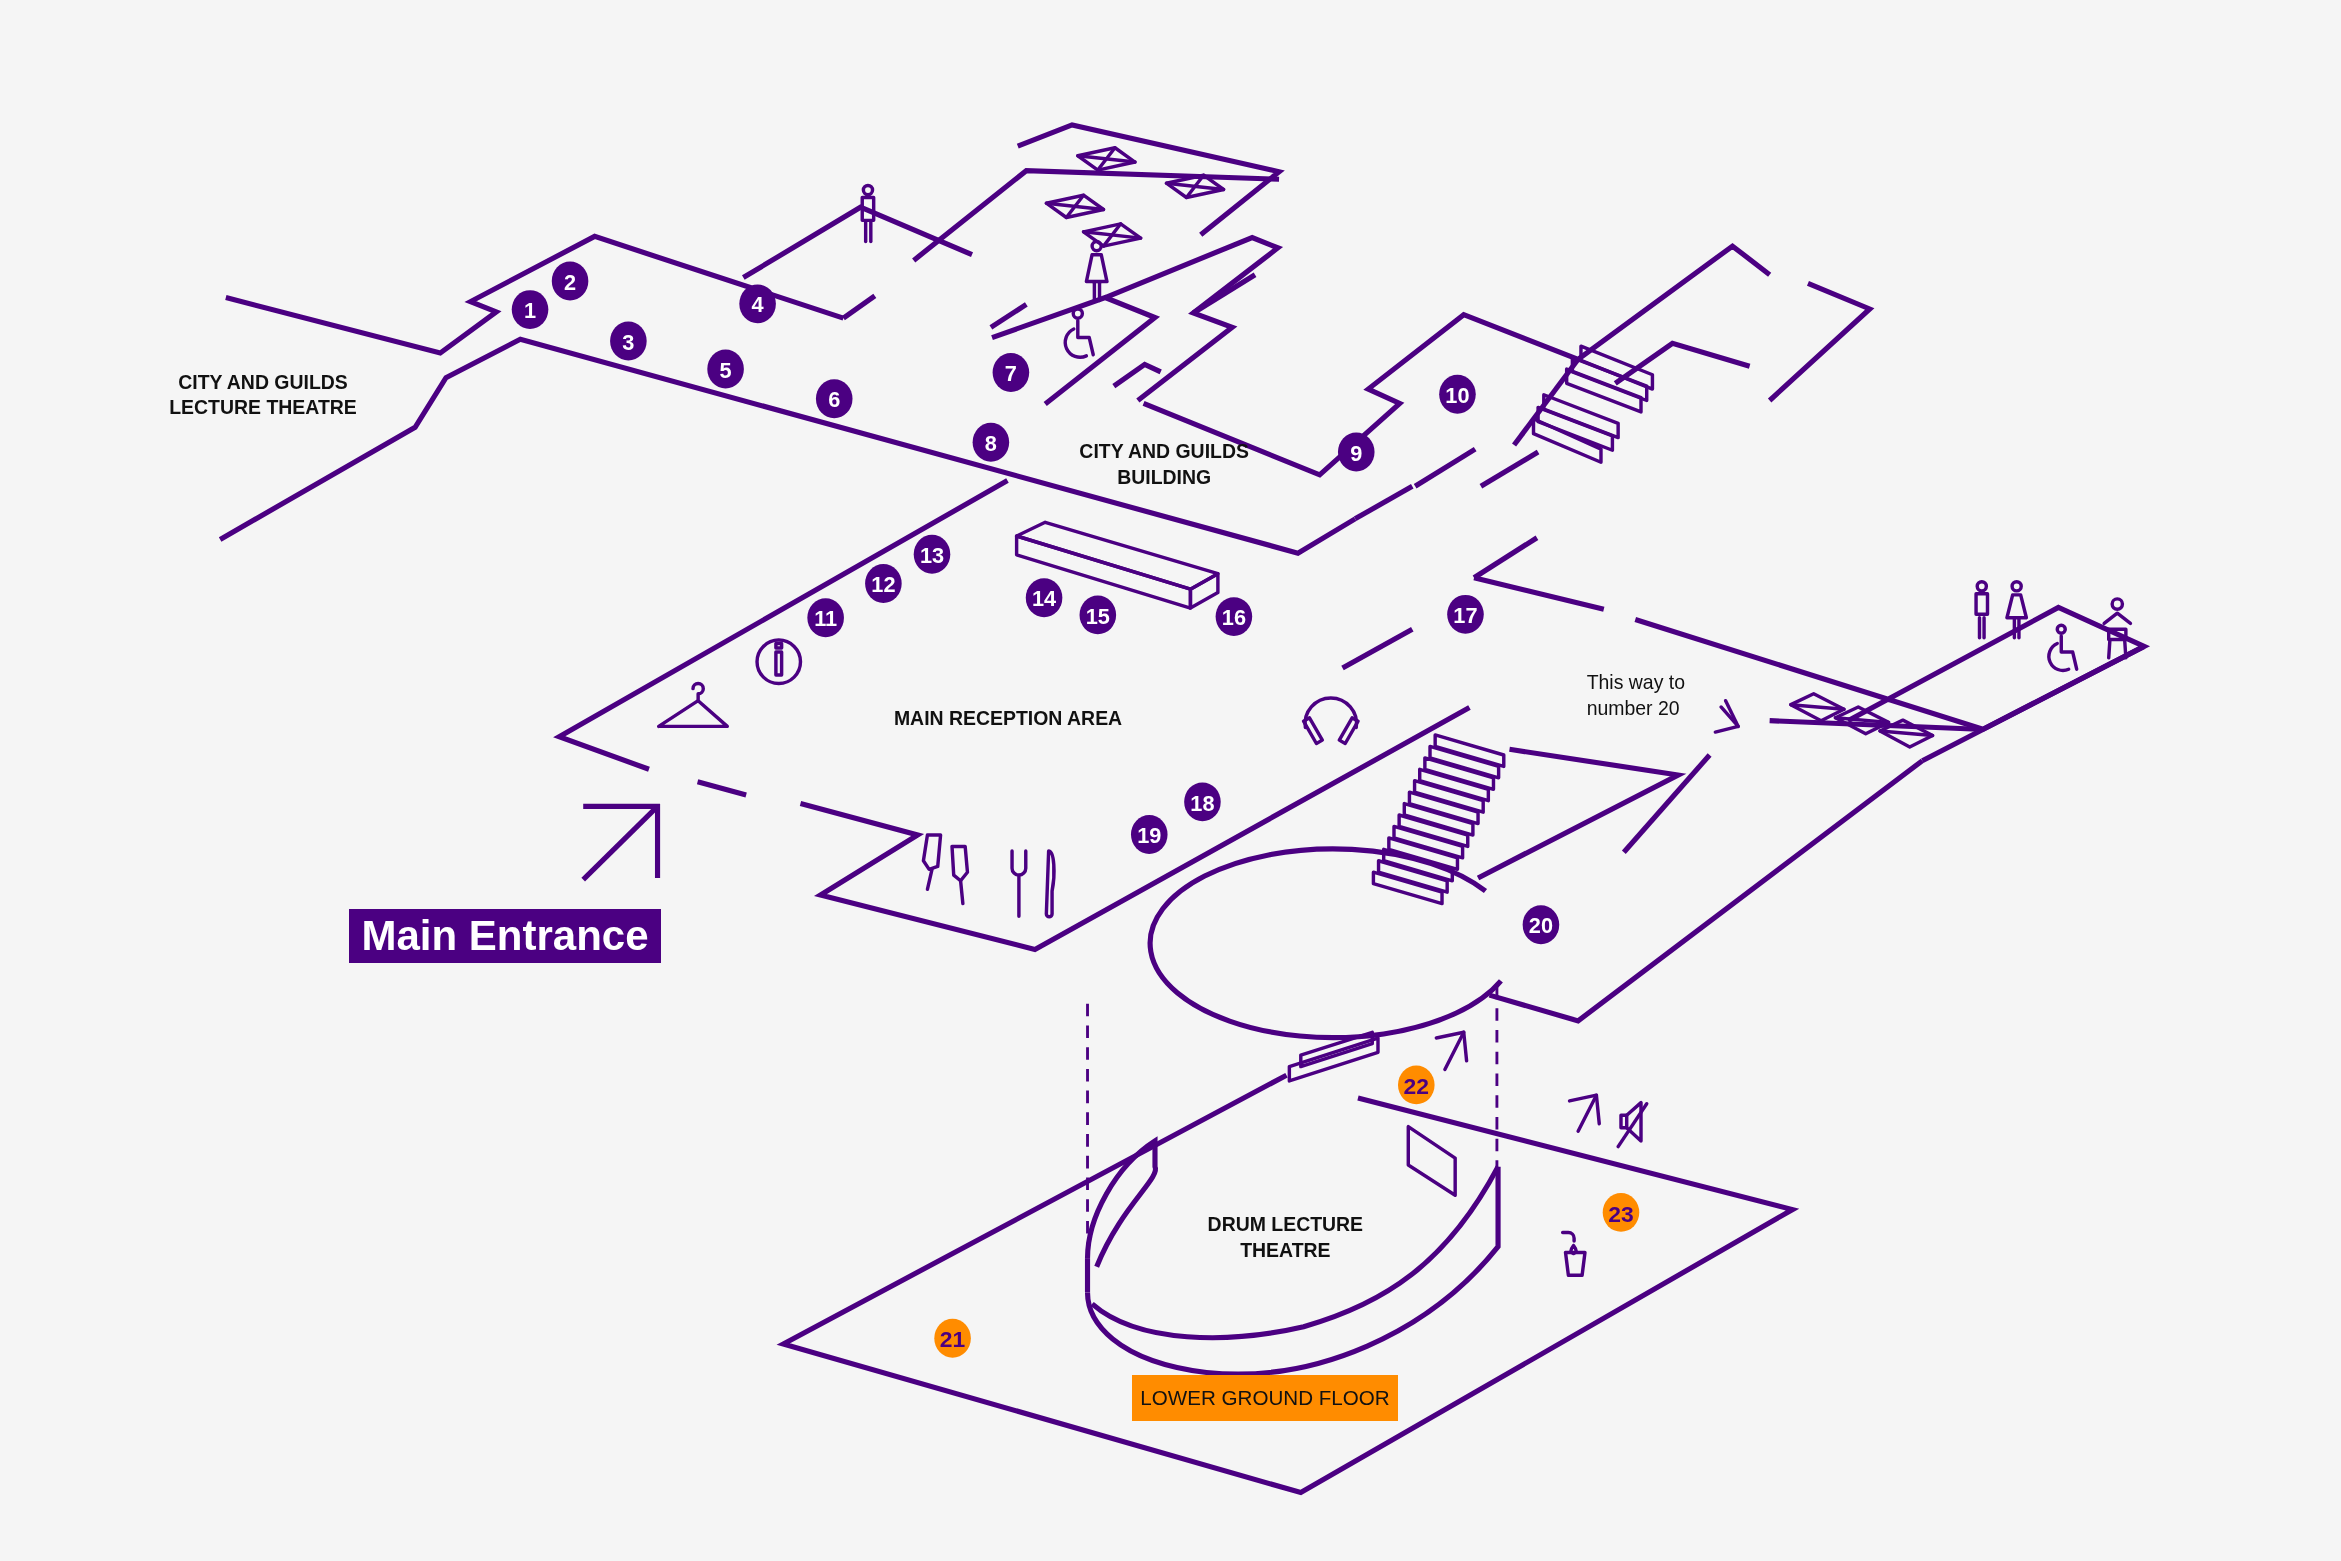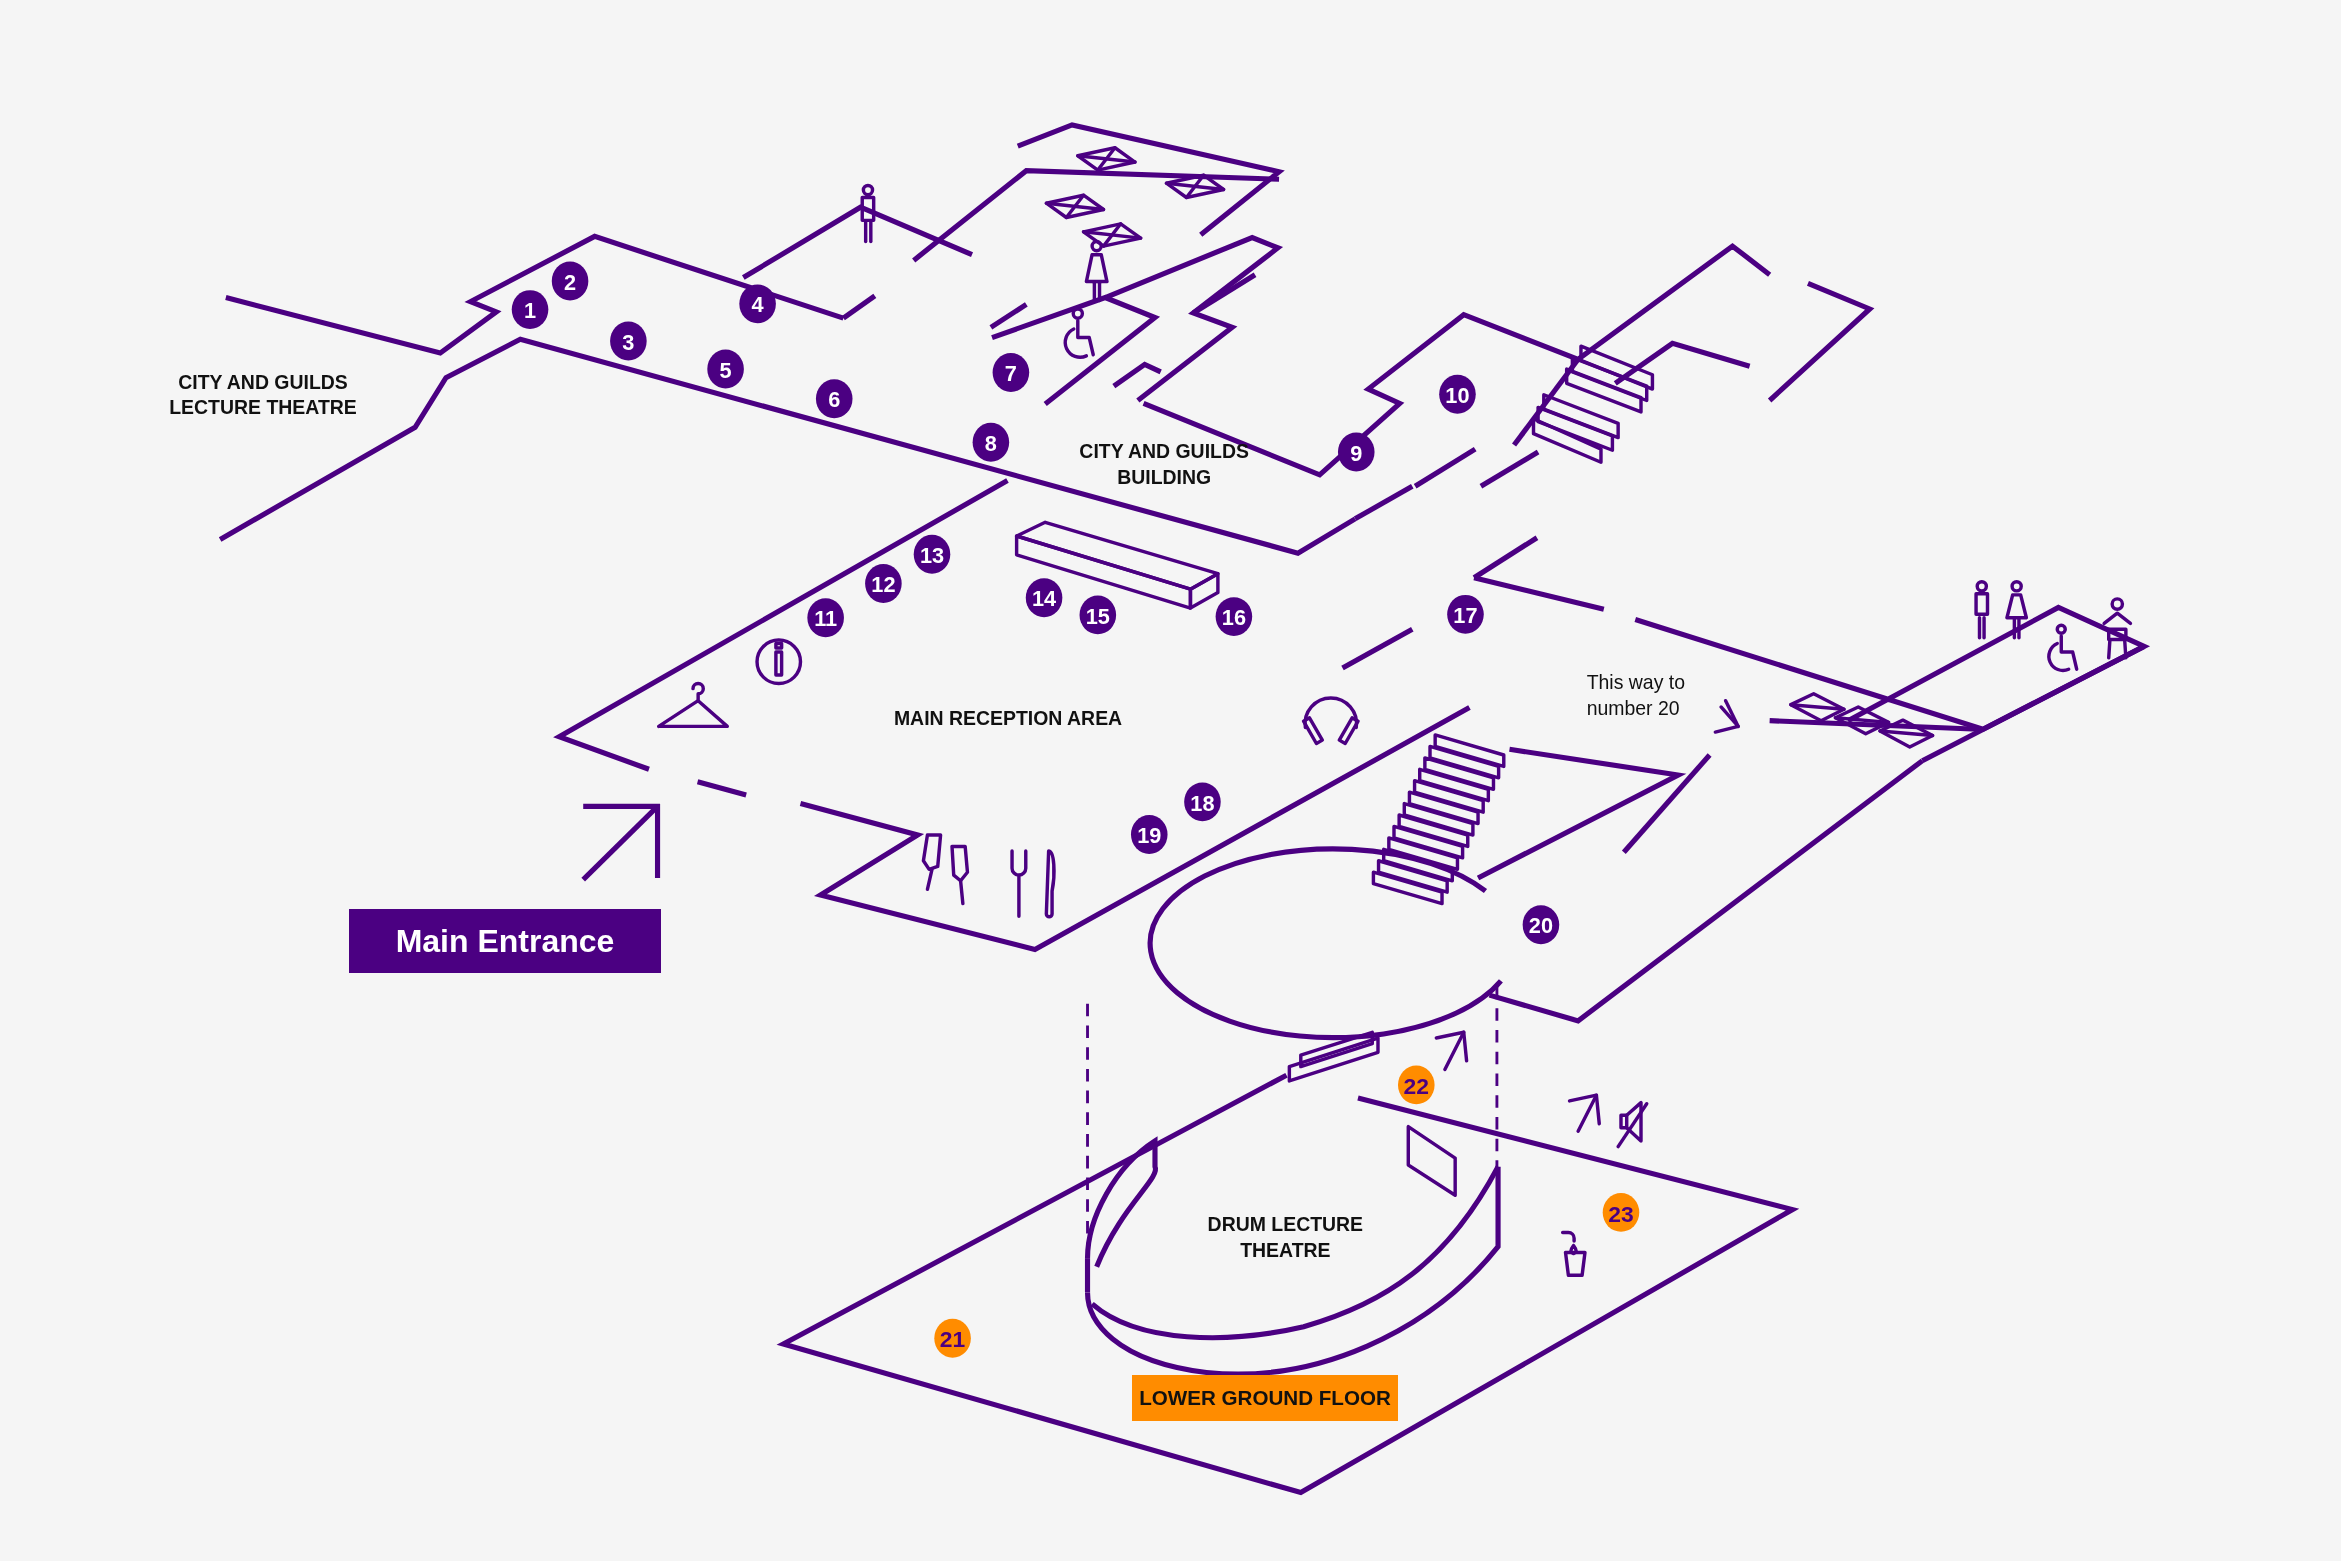--- a/index.html
+++ b/index.html
@@ -7,22 +7,22 @@
   svg.map { position: absolute; left: 0; top: 0; width: 2342px; height: 1562px; }
   .wall { fill: none; stroke: #4b0082; stroke-width: 9; stroke-linejoin: miter; stroke-linecap: butt; }
   .thin { fill: none; stroke: #4b0082; stroke-width: 6; stroke-linejoin: round; stroke-linecap: round; }
   .dash { fill: none; stroke: #4b0082; stroke-width: 5; stroke-dasharray: 22 16; }
   .marker-purple { fill: #4b0082; }
   .marker-orange { fill: #ff8c00; }
   .mtext-w { fill: #ffffff; font-family: "Liberation Sans", sans-serif; font-weight: bold; font-size: 38px; text-anchor: middle; dominant-baseline: central; }
   .mtext-p { fill: #4b0082; font-family: "Liberation Sans", sans-serif; font-weight: bold; font-size: 40px; text-anchor: middle; dominant-baseline: central; }
   .area-label { fill: #111; font-family: "Liberation Sans", sans-serif; font-weight: bold; font-size: 34px; text-anchor: middle; }
   .note { fill: #111; font-family: "Liberation Sans", sans-serif; font-size: 34px; }
-  .entrance-box { position: absolute; left: 349px; top: 909px; width: 312px; height: 64px; background: #4b0082; color: #fff; font-weight: bold; font-size: 32px; display: flex; align-items: center; justify-content: center; font-family: "Liberation Sans", sans-serif; }
-  .lgf-box { position: absolute; left: 1132px; top: 1375px; width: 266px; height: 46px; background: #ff8c00; color: #111; font-weight: bold; font-size: 20.6px; display: flex; align-items: center; justify-content: center; font-family: "Liberation Sans", sans-serif; }
+  .entrance-box { position: absolute; left: 349px; top: 909px; width: 312px; height: 54px; background: #4b0082; color: #fff; font-weight: bold; font-size: 42px; display: flex; align-items: center; justify-content: center; font-family: "Liberation Sans", sans-serif; }
+  .lgf-box { position: absolute; left: 1132px; top: 1375px; width: 266px; height: 46px; background: #ff8c00; color: #111; font-weight: normal; font-size: 20.6px; display: flex; align-items: center; justify-content: center; font-family: "Liberation Sans", sans-serif; }
 </style>
 </head>
 <body>
 
 <svg class="map" viewBox="0 0 4096 2731">
 
   <g>
     <polyline class="wall" points="395,520 770,617 868,545 823,527 1040,413 1475,556"></polyline>
     <polyline class="wall" points="385,943 726,747 780,660 910,593 2270,967 2370,907"></polyline>
     <polyline class="wall" points="1300,485 1505,362 1700,445"></polyline>

